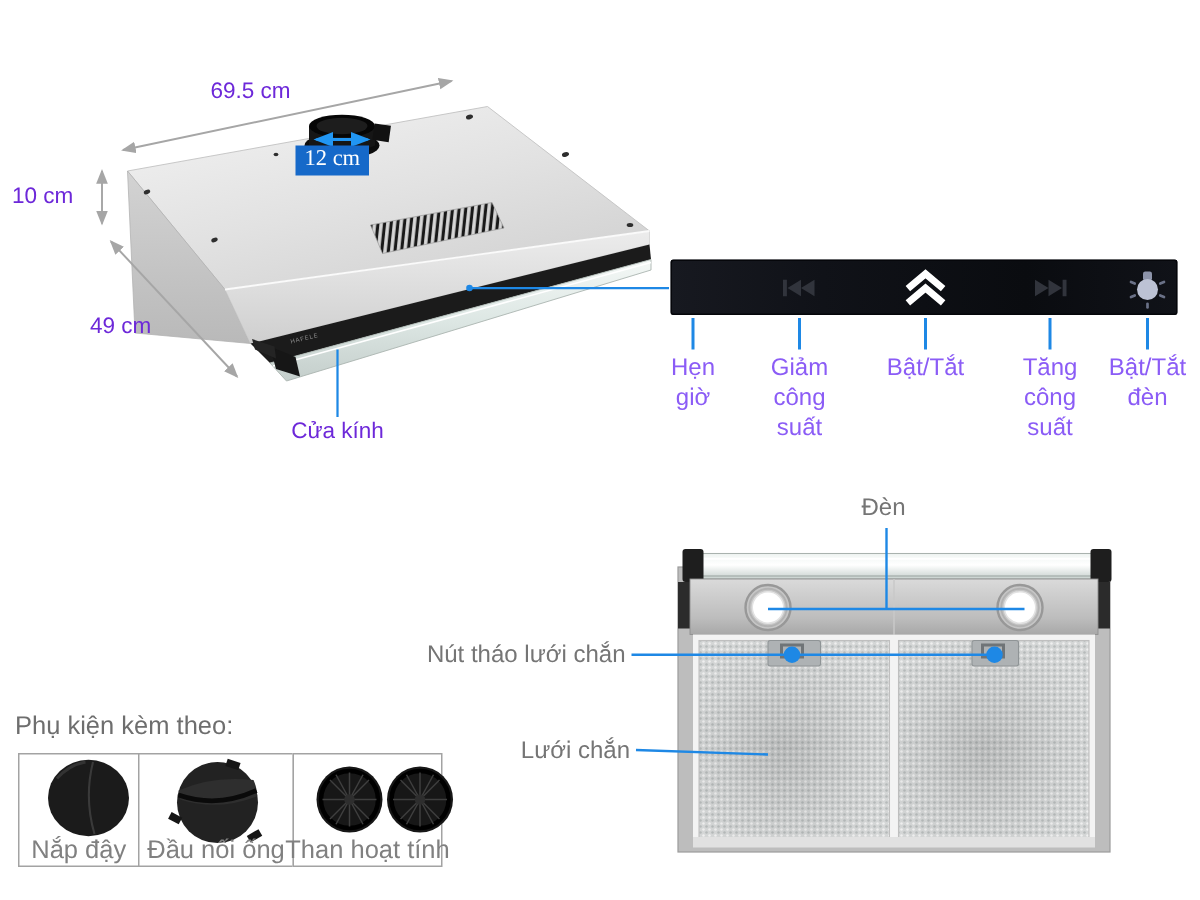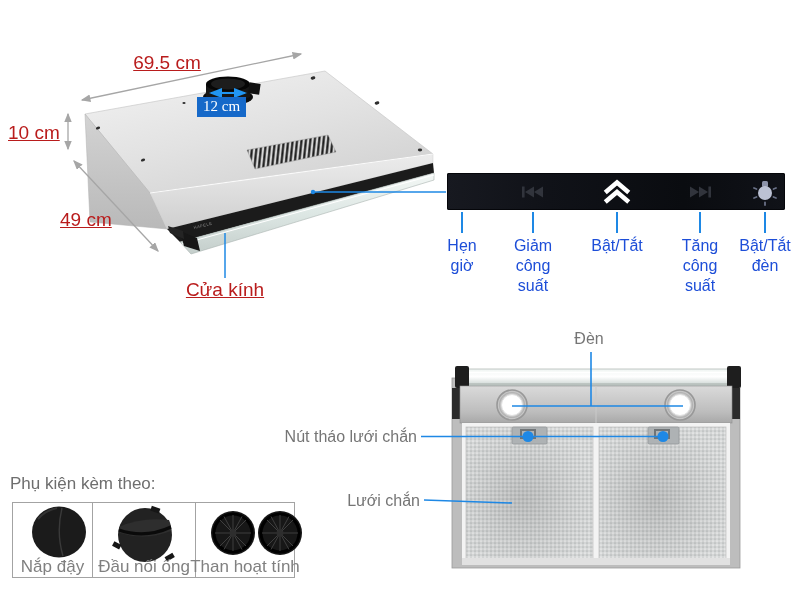--- a/index.html
+++ b/index.html
@@ -1,27 +1,27 @@
 <!DOCTYPE html>
 <html><head>
 <meta charset="utf-8">
 <style>
   html,body{margin:0;padding:0;background:#fff;}
   #canvas{position:relative;width:800px;height:600px;background:#ffffff;overflow:hidden;
           font-family:"Liberation Sans",sans-serif;}
   .abs{position:absolute;}
-  .dim-label{color:#b91c1c;font-size:19px;white-space:nowrap;text-decoration:underline;}
+  .dim-label{color:#6d28d9;font-size:15px;white-space:nowrap;}
   .center-x{transform:translateX(-50%);}
   .duct-badge{background:#1669c9;color:#ffffff;font-size:15px;padding:1px 6px 2px 6px;white-space:nowrap;font-family:Liberation Serif, serif;}
   .panel{left:447px;top:173px;width:338px;height:37px;border-radius:2px;
          background:linear-gradient(90deg,#171920 0%,#101218 30%,#0a0c10 70%,#101218 100%);
          box-shadow:0 0 0 1px #05060a inset;}
   .panel svg{position:absolute;top:2px;}
   .vline{width:2px;background:#1e88e5;top:212px;height:21px;}
-  .panel-label{top:236px;color:#1d4ed8;font-size:16px;line-height:20px;text-align:center;
+  .panel-label{top:236px;color:#8b5cf6;font-size:16px;line-height:20px;text-align:center;
                white-space:pre-line;}
   .fv-label{color:#757575;font-size:16px;white-space:nowrap;}
   .acc-heading{left:10px;top:474px;color:#6e6e6e;font-size:17px;white-space:nowrap;}
   .acc-row{left:12px;top:502px;display:flex;}
   .acc-box{position:relative;height:76px;border:1px solid #a3a3a3;background:#ffffff;box-sizing:border-box;}
   .acc-box + .acc-box{margin-left:-1px;}
   .acc-label{position:absolute;bottom:0px;left:50%;transform:translateX(-50%);
              color:#808080;font-size:17px;white-space:nowrap;}
 </style>
 </head>

